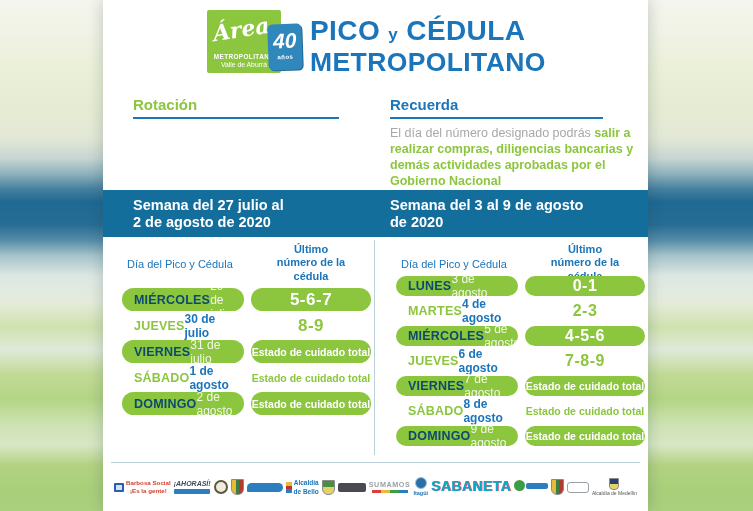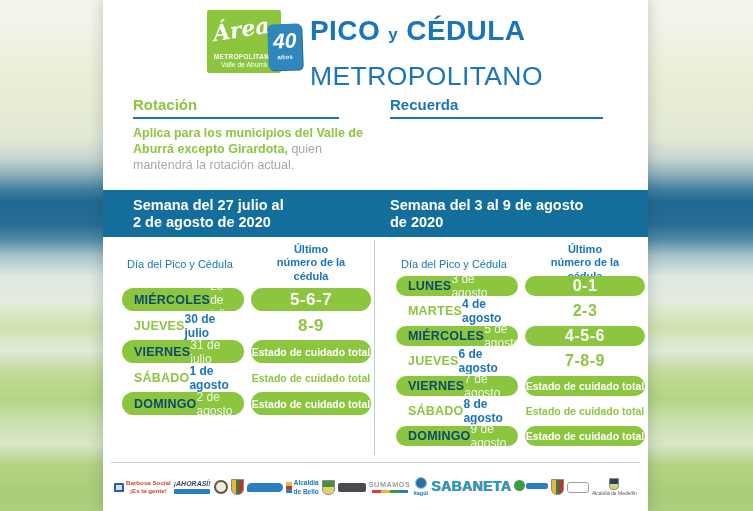--- a/index.html
+++ b/index.html
@@ -34,21 +34,21 @@
     position:absolute; left:165px; top:24px; width:34px; height:46px;
     background:#2F87BB; border-radius:5px; transform:rotate(-2deg);
     color:#fff; text-align:center; box-shadow:1px 1px 0 #1d6a99;
   }
   .badge-num { font-size:21px; font-weight:800; font-style:italic; margin-top:5px; }
   .badge-cap { font-size:6px; font-weight:700; letter-spacing:.5px; margin-top:1px; }
 
   .title { position:absolute; left:207px; top:17px; color:#1B75BB; line-height:27px; }
   .t-line1 { display:block; font-size:28px; font-weight:800; letter-spacing:.4px; }
   .t-conj  { font-size:17px; font-weight:800; }
-  .t-line2 { display:block; font-size:26.5px; font-weight:400; letter-spacing:.4px; margin-top:15px; }
+  .t-line2 { display:block; font-size:26.5px; font-weight:700; letter-spacing:.4px; margin-top:1px; }
 
   
   .col { position:absolute; top:96px; }
   .col-rot { left:30px;  width:240px; }
   .col-rec { left:287px; width:248px; }
   .col h2 { font-size:15px; font-weight:800; padding-bottom:4px; border-bottom:2px solid #1B75BB; width:86%; }
   .col-rot h2 { color:#8CC63F; }
   .col-rec h2 { color:#1B75BB; }
   .col p { margin-top:6px; font-size:12.5px; line-height:1.28; }
   .green { color:#8CC63F; font-weight:700; }
@@ -170,25 +170,25 @@
         <div class="badge-cap" data-name="badge-caption">años</div>
       </div>
       <h1 class="title" data-name="page-title">
         <span class="t-line1" data-name="title-line-1"><span data-name="title-word-pico">PICO</span> <span class="t-conj" data-name="title-conjunction">y</span> <span data-name="title-word-cedula">CÉDULA</span></span>
         <span class="t-line2" data-name="title-line-2">METROPOLITANO</span>
       </h1>
     </div>
 
     <div class="col col-rot" data-name="rotacion-section">
       <h2 data-name="rotacion-heading">Rotación</h2>
-      <p data-name="rotacion-text"><strong class="green" data-name="rotacion-highlight">Aplica para los municipios del Valle de Aburrá excepto Girardota,</strong><span class="gray" data-name="rotacion-rest"> quien mantendrá la rotación actual.</span></p>
     </div>
 
     <div class="col col-rec" data-name="recuerda-section">
       <h2 data-name="recuerda-heading">Recuerda</h2>
+      <p data-name="recuerda-text"><span class="gray" data-name="recuerda-intro">El día del número designado podrás </span><strong class="green" data-name="recuerda-highlight">salir a realizar compras, diligencias bancarias y demás actividades aprobadas por el Gobierno Nacional</strong></p>
     </div>
 
     <div class="banner" data-name="week-banner">
       <div class="banner-text bt1" data-name="week1-label">Semana del 27 julio al
 2 de agosto de 2020</div>
       <div class="banner-text bt2" data-name="week2-label">Semana del 3 al 9 de agosto
 de 2020</div>
     </div>
 
     <div class="wtable wt0" data-name="schedule-table-week1">

